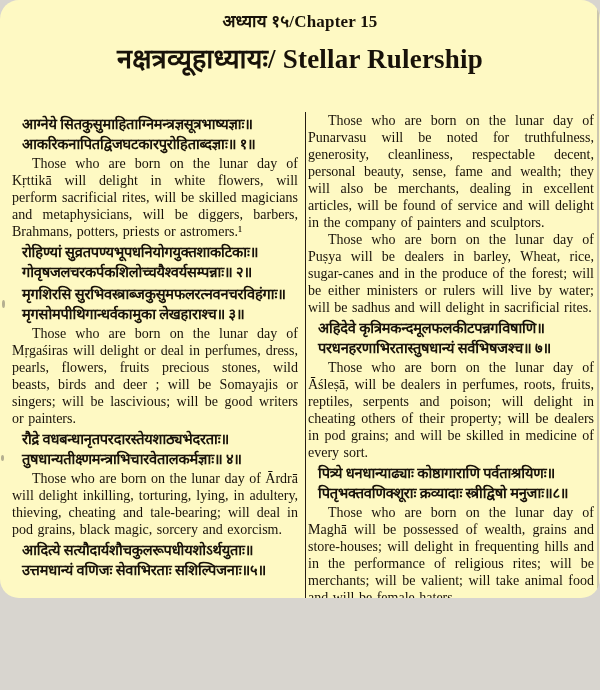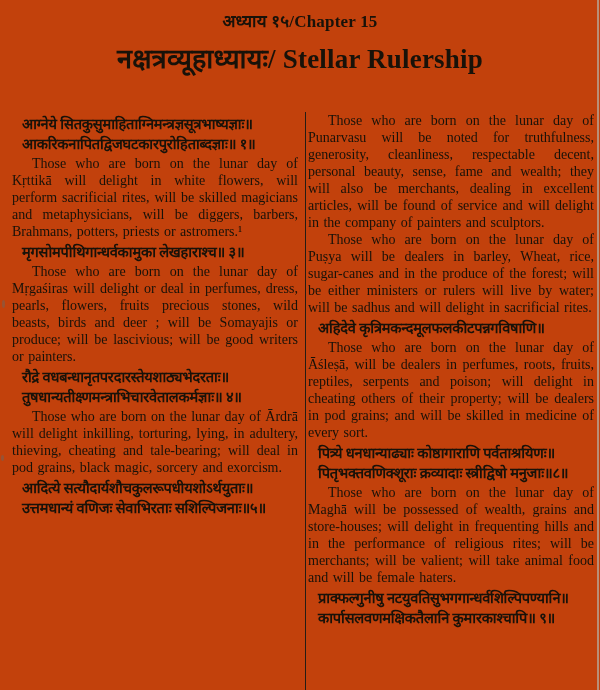--- a/index.html
+++ b/index.html
@@ -1,24 +1,25 @@
 <!DOCTYPE html>
 <html><head>
 <meta charset="utf-8">
 <style>
   html, body { margin: 0; padding: 0; background: #d8d5cf; }
   .page {
     position: relative;
-    width: 600px; height: 690px;
+    width: 600px; height: 598px;
     margin: 0 auto;
-    background: #c2410c;
+    background: #fef9c3;
     color: #181209;
     font-family: "Liberation Serif", "DejaVu Serif", serif;
     overflow: hidden;
     box-sizing: border-box;
+    border-radius: 19px;
   }
   .scan-edge-right {
     position: absolute; top: 0; right: 1px; width: 2px; height: 100%;
     background: #b5b0a7; opacity: .7;
   }
   .scan-speck { position: absolute; background: #6b665e; border-radius: 50%; opacity:.5; }
   .header { text-align: center; padding-top: 9px; }
   .chapter-line { font-size: 17px; font-weight: bold; letter-spacing: .2px; }
   .title-line  { font-size: 27px; font-weight: bold; margin-top: 7px; letter-spacing: .2px; }
   .columns {
@@ -56,41 +57,47 @@
 
   <div class="columns">
 
     <div class="col col-left">
       <div class="verse">
         <div class="vline">आग्नेये सितकुसुमाहिताग्निमन्त्रज्ञसूत्रभाष्यज्ञाः॥</div>
         <div class="vline">आकरिकनापितद्विजघटकारपुरोहिताब्दज्ञाः॥ १॥</div>
       </div>
       <p class="tpara">Those who are born on the lunar day of Kṛttikā will delight in white flowers, will perform sacrificial rites, will be skilled magicians and metaphysicians, will be diggers, barbers, Brahmans, potters, priests or astromers.¹</p>
       <div class="verse">
+        <div class="vline">रोहिण्यां सुव्रतपण्यभूपधनियोगयुक्तशाकटिकाः॥</div>
+        <div class="vline">गोवृषजलचरकर्पकशिलोच्चयैश्वर्यसम्पन्नाः॥ २॥</div>
+      </div>
+      <div class="verse">
+        <div class="vline">मृगशिरसि सुरभिवस्त्राब्जकुसुमफलरत्नवनचरविहंगाः॥</div>
         <div class="vline">मृगसोमपीथिगान्धर्वकामुका लेखहाराश्च॥ ३॥</div>
       </div>
-      <p class="tpara">Those who are born on the lunar day of Mṛgaśiras will delight or deal in perfumes, dress, pearls, flowers, fruits precious stones, wild beasts, birds and deer ; will be Somayajis or produce; will be lascivious; will be good writers or painters.</p>
+      <p class="tpara">Those who are born on the lunar day of Mṛgaśiras will delight or deal in perfumes, dress, pearls, flowers, fruits precious stones, wild beasts, birds and deer ; will be Somayajis or singers; will be lascivious; will be good writers or painters.</p>
       <div class="verse">
         <div class="vline">रौद्रे वधबन्धानृतपरदारस्तेयशाठ्यभेदरताः॥</div>
         <div class="vline">तुषधान्यतीक्ष्णमन्त्राभिचारवेतालकर्मज्ञाः॥ ४॥</div>
       </div>
       <p class="tpara">Those who are born on the lunar day of Ārdrā will delight inkilling, torturing, lying, in adultery, thieving, cheating and tale-bearing; will deal in pod grains, black magic, sorcery and exorcism.</p>
       <div class="verse">
         <div class="vline">आदित्ये सत्यौदार्यशौचकुलरूपधीयशोऽर्थयुताः॥</div>
         <div class="vline">उत्तमधान्यं वणिजः सेवाभिरताः सशिल्पिजनाः॥५॥</div>
       </div>
     </div>
 
     <div class="divider"></div>
 
     <div class="col col-right">
       <p class="tpara">Those who are born on the lunar day of Punarvasu will be noted for truthfulness, generosity, cleanliness, respectable decent, personal beauty, sense, fame and wealth; they will also be merchants, dealing in excellent articles, will be found of service and will delight in the company of painters and sculptors.</p>
       <p class="tpara">Those who are born on the lunar day of Puṣya will be dealers in barley, Wheat, rice, sugar-canes and in the produce of the forest; will be either ministers or rulers will live by water; will be sadhus and will delight in sacrificial rites.</p>
       <div class="verse">
         <div class="vline">अहिदेवे कृत्रिमकन्दमूलफलकीटपन्नगविषाणि॥</div>
+        <div class="vline">परधनहरणाभिरतास्तुषधान्यं सर्वभिषजश्च॥ ७॥</div>
       </div>
       <p class="tpara">Those who are born on the lunar day of Āśleṣā, will be dealers in perfumes, roots, fruits, reptiles, serpents and poison; will delight in cheating others of their property; will be dealers in pod grains; and will be skilled in medicine of every sort.</p>
       <div class="verse">
         <div class="vline">पित्र्ये धनधान्याढ्याः कोष्ठागाराणि पर्वताश्रयिणः॥</div>
         <div class="vline">पितृभक्तवणिक्शूराः क्रव्यादाः स्त्रीद्विषो मनुजाः॥८॥</div>
       </div>
       <p class="tpara">Those who are born on the lunar day of Maghā will be possessed of wealth, grains and store-houses; will delight in frequenting hills and in the performance of religious rites; will be merchants; will be valient; will take animal food and will be female haters.</p>
       <div class="verse">
         <div class="vline">प्राक्फल्गुनीषु नटयुवतिसुभगगान्धर्वशिल्पिपण्यानि॥</div>
         <div class="vline">कार्पासलवणमक्षिकतैलानि कुमारकाश्चापि॥ ९॥</div>

